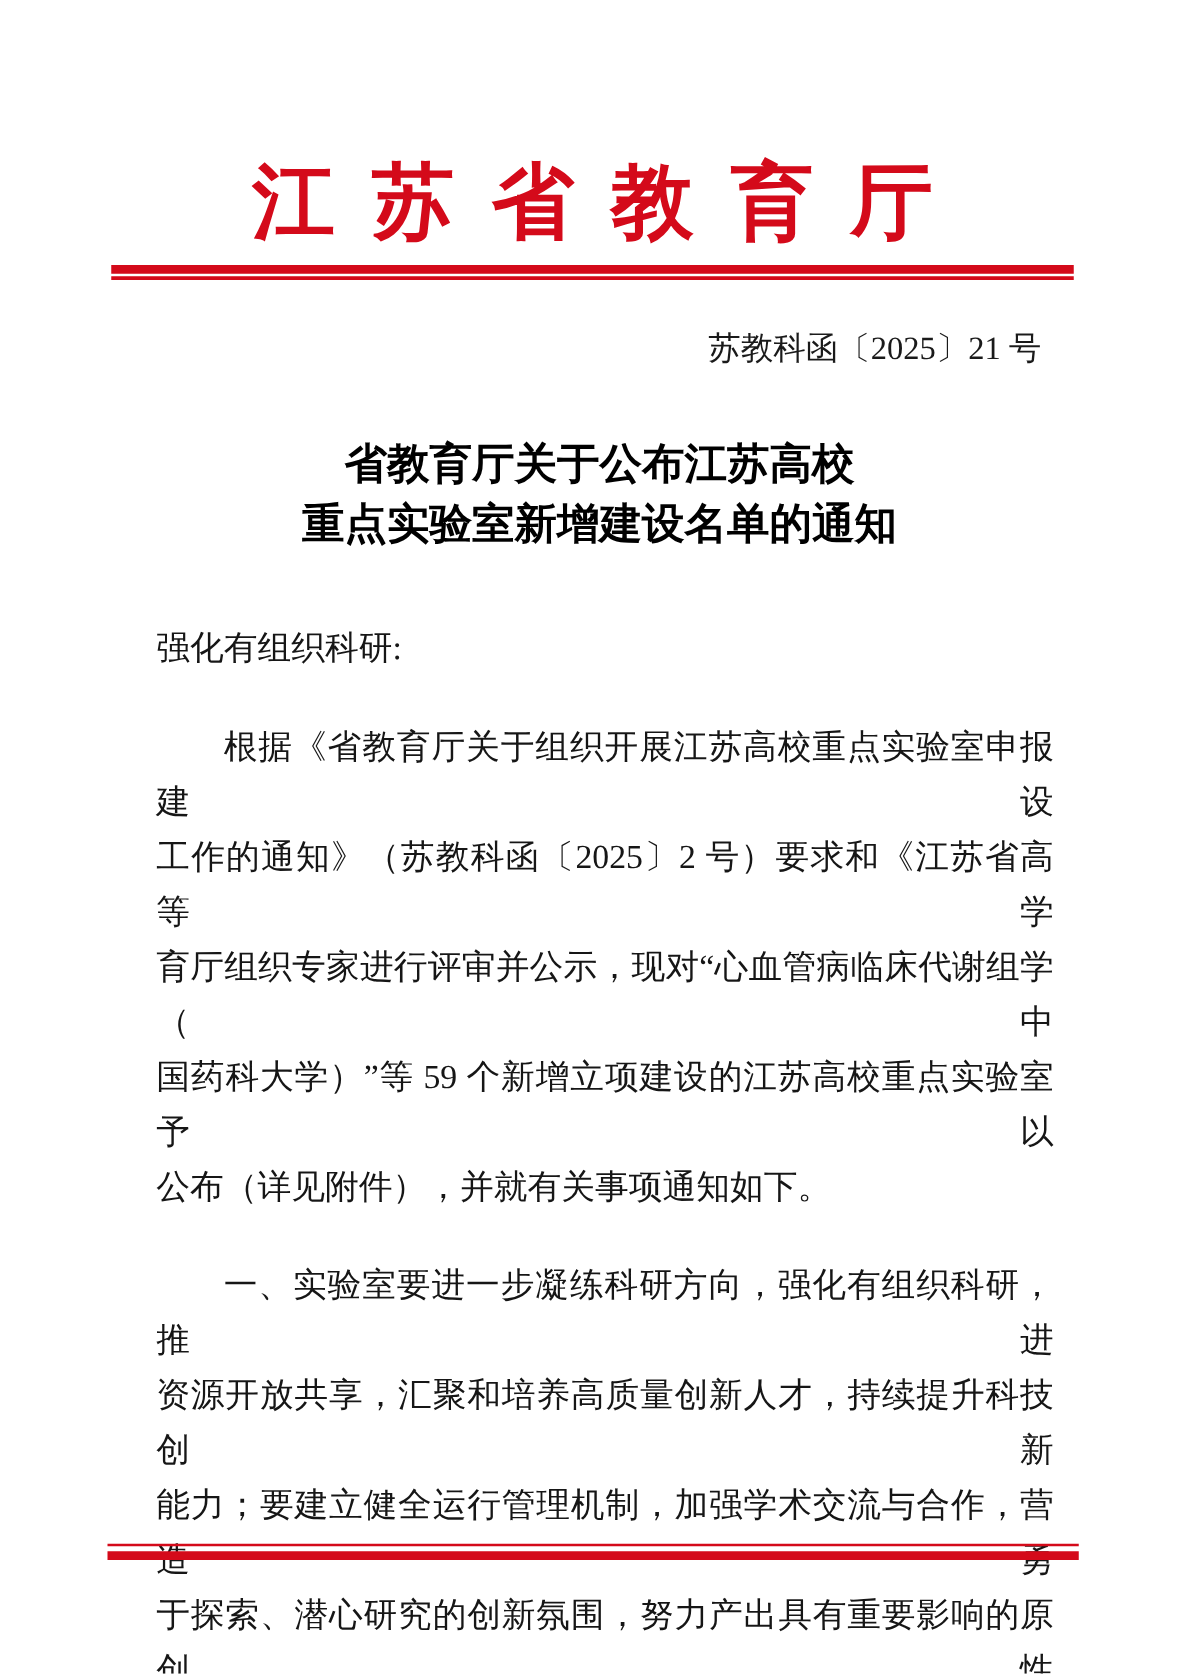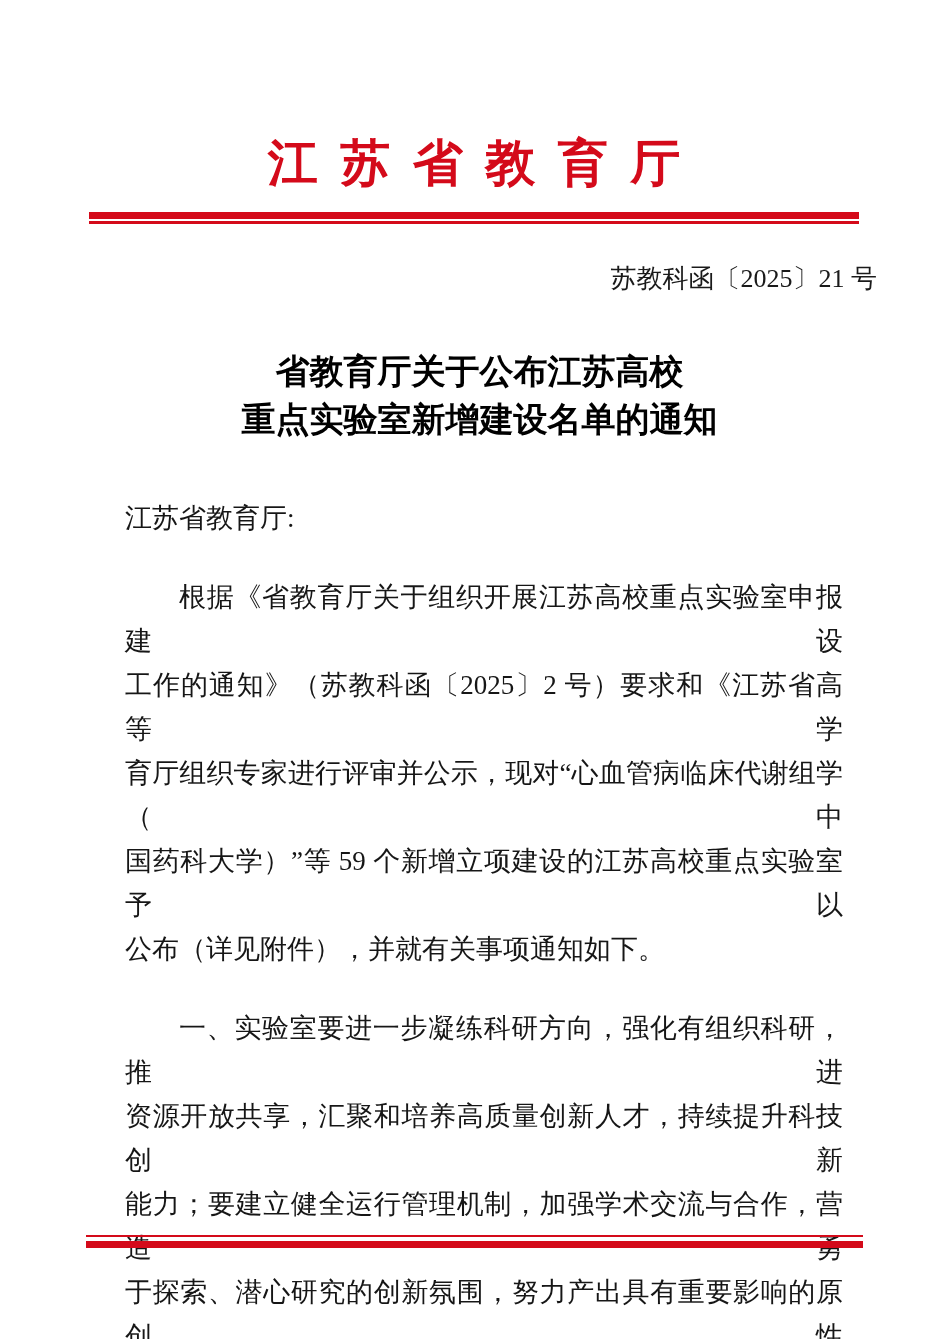--- a/index.html
+++ b/index.html
@@ -7,40 +7,40 @@
     position:relative;
     width:948px; height:1339px;
     background:#ffffff;
     font-family:"Liberation Serif","DejaVu Serif",serif;
     overflow:hidden;
     box-sizing:border-box;
   }
   .letterhead {
     margin:0;
     padding-top:126px;
-    font-size:50px;
+    font-size:66px;
     line-height:74px;
     font-weight:bold;
     color:#d40a1a;
     text-align:center;
     letter-spacing:0.45em;
     text-indent:0.45em;
     white-space:nowrap;
   }
   .rule-top {
     width:770px;
     margin:12px auto 0 auto;
   }
   .rule-top .thick { height:7px; background:#d40a1a; }
   .rule-top .gap   { height:2px; background:transparent; }
   .rule-top .thin  { height:3px; background:#d40a1a; }
 
   .doc-number {
     margin-top:42px;
-    padding-right:71px;
+    padding-right:115px;
     text-align:right;
     font-size:26px;
     line-height:26px;
     color:#1a1a1a;
     white-space:nowrap;
   }
   .notice-title {
     margin-top:56px;
     text-align:center;
     font-size:34px;
@@ -88,21 +88,21 @@
   </div>
 
   <div class="doc-number">苏教科函〔2025〕21 号</div>
 
   <div class="notice-title">
     <div>省教育厅关于公布江苏高校</div>
     <div>重点实验室新增建设名单的通知</div>
   </div>
 
   <div class="body-text">
-      <div class="bline">江苏省教育厅:</div>
+      <div class="bline">强化有组织科研:</div>
       <div class="bline indent justify">根据《省教育厅关于组织开展江苏高校重点实验室申报建设</div>
       <div class="bline justify">工作的通知》（苏教科函〔2025〕2 号）要求和《江苏省高等学</div>
       <div class="bline justify">育厅组织专家进行评审并公示，现对“心血管病临床代谢组学（中</div>
       <div class="bline justify">国药科大学）”等 59 个新增立项建设的江苏高校重点实验室予以</div>
       <div class="bline">公布（详见附件），并就有关事项通知如下。</div>
       <div class="bline indent justify">一、实验室要进一步凝练科研方向，强化有组织科研，推进</div>
       <div class="bline justify">资源开放共享，汇聚和培养高质量创新人才，持续提升科技创新</div>
       <div class="bline justify">能力；要建立健全运行管理机制，加强学术交流与合作，营造勇</div>
       <div class="bline justify">于探索、潜心研究的创新氛围，努力产出具有重要影响的原创性</div>
     </div>

